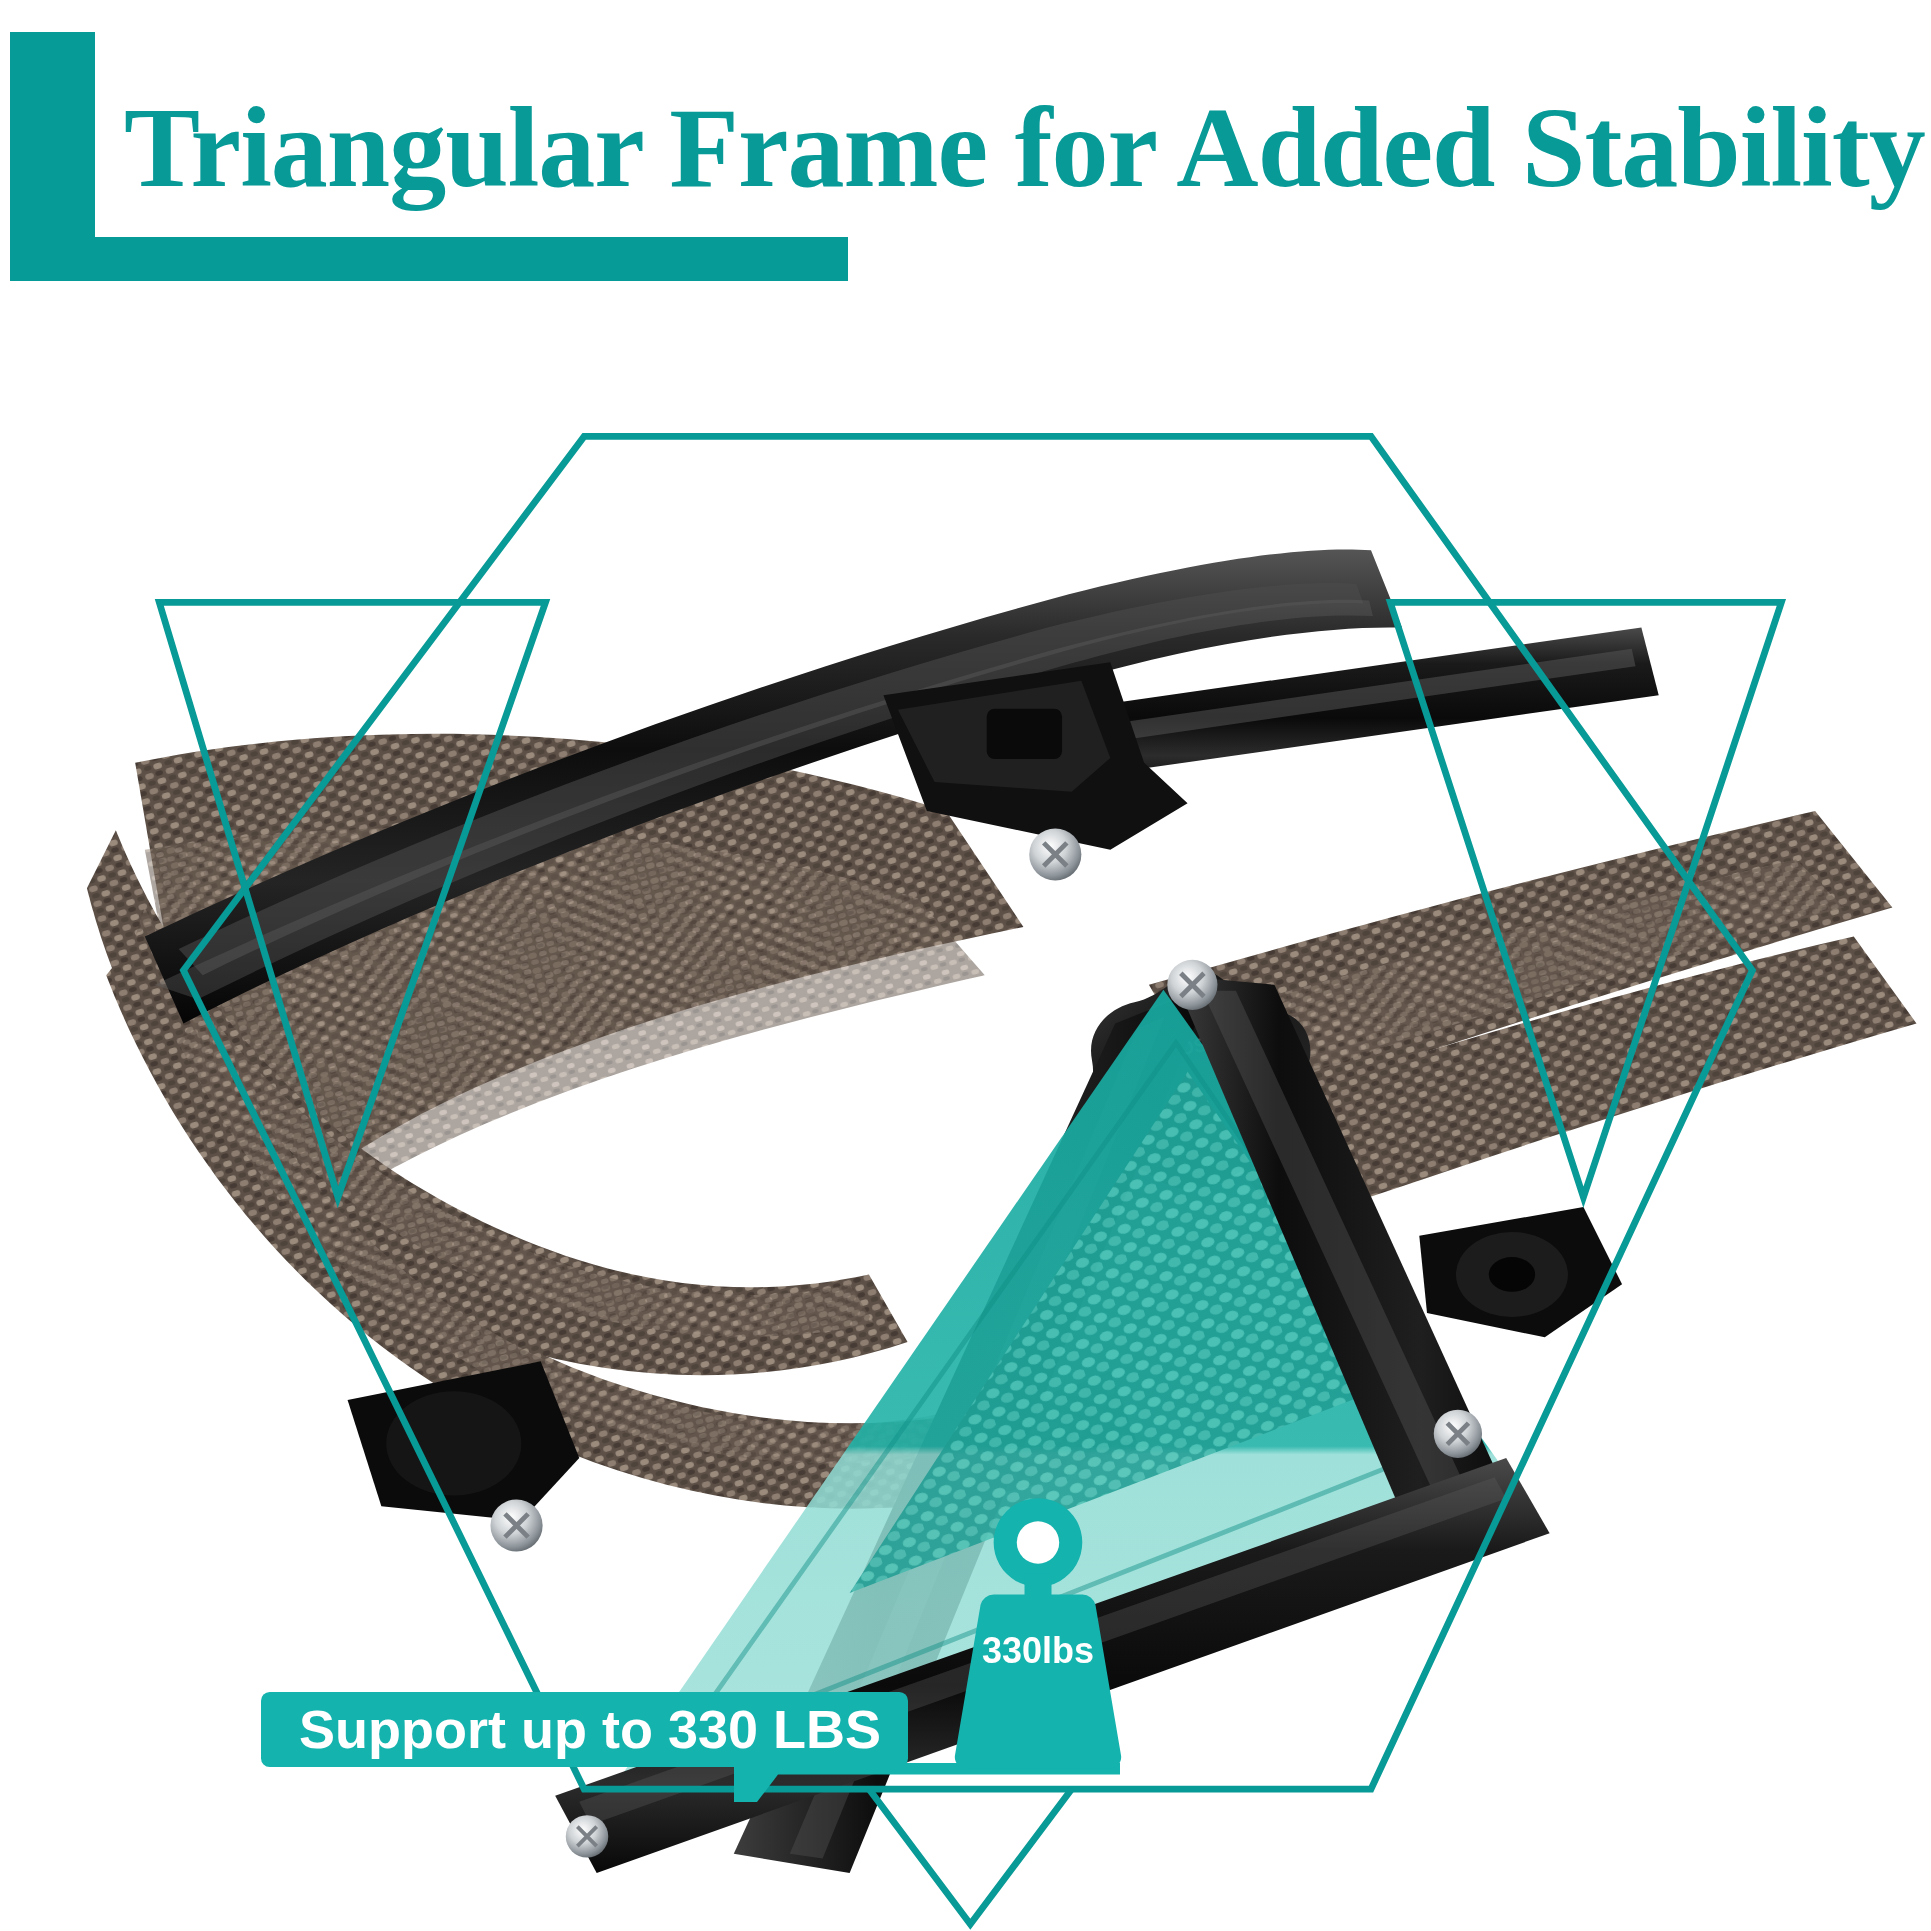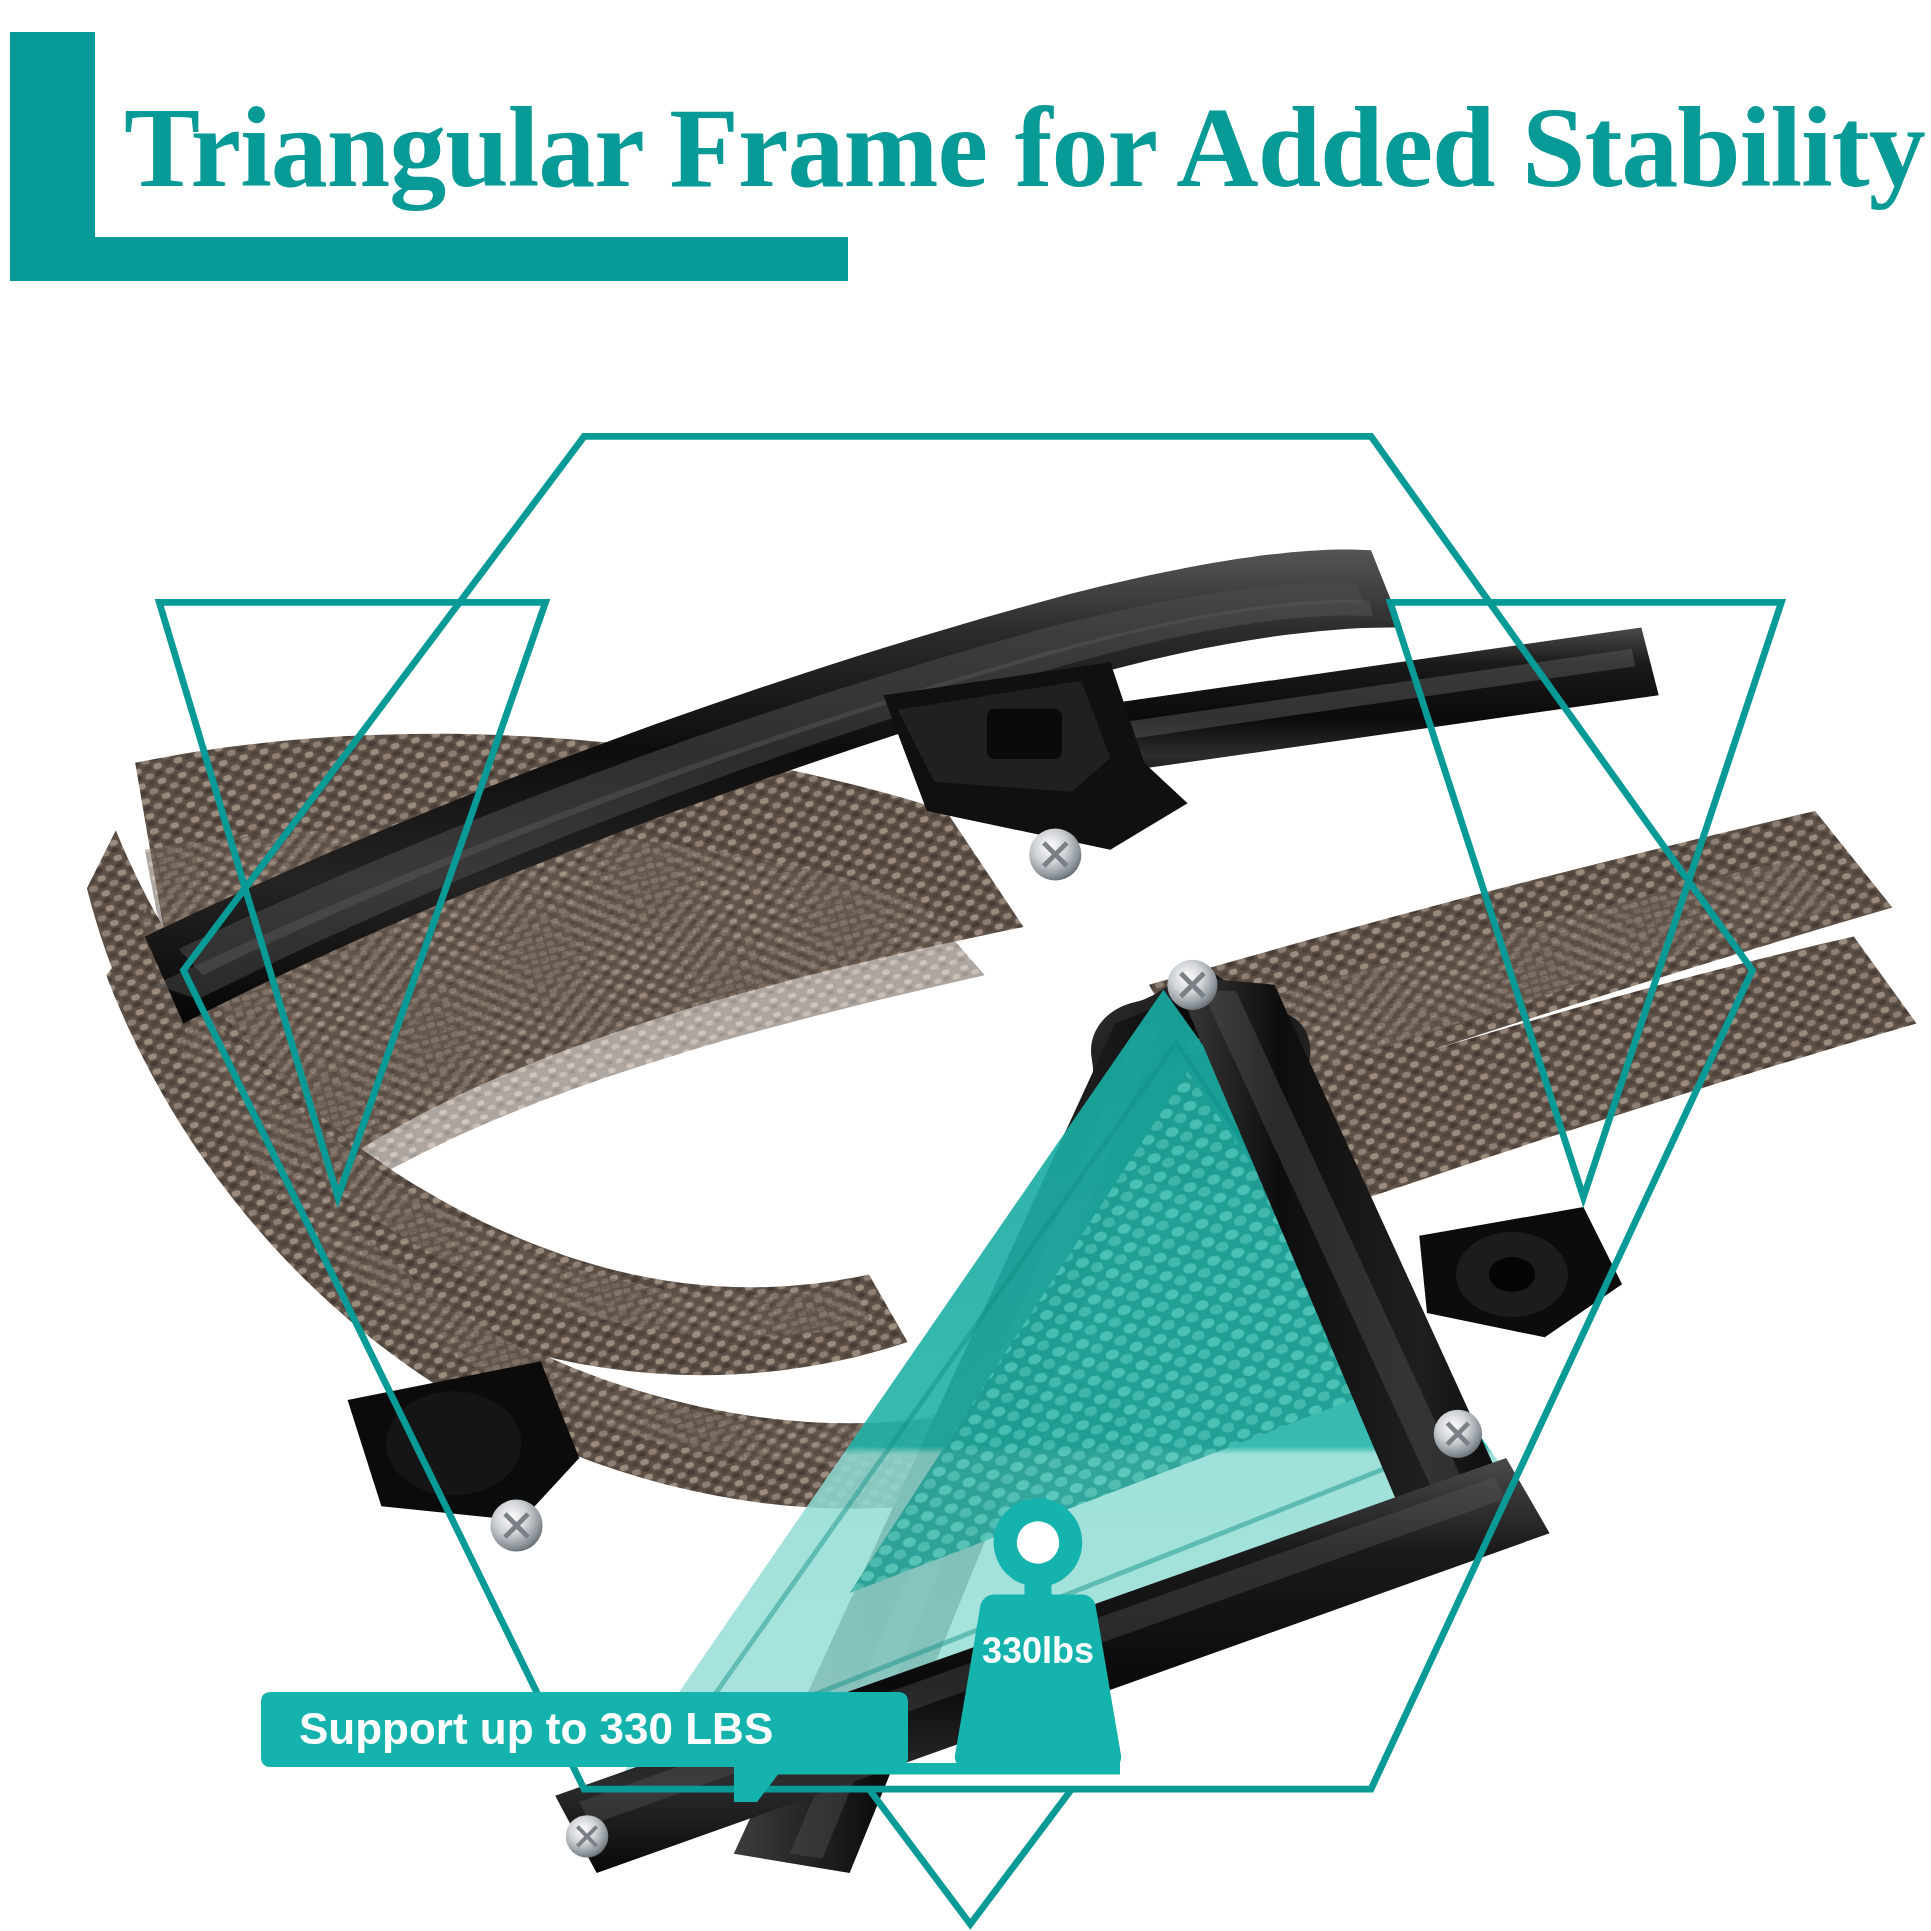--- a/index.html
+++ b/index.html
@@ -19,21 +19,21 @@
   #photo-wrap{position:absolute;left:0;top:309px;width:1931px;height:1622px;}
   #photo-svg{position:absolute;left:0;top:0;width:1931px;height:1622px;display:block;}
 
   
   #frame-svg{position:absolute;left:0;top:0;width:1931px;height:1931px;pointer-events:none;}
 
   
   .banner{position:absolute;left:261px;top:1692px;width:647px;height:75px;
           background:#15b3ae;border-radius:8.7px;}
   .banner-txt{position:absolute;left:299px;top:1696px;width:618px;height:66px;
-          line-height:66px;font-size:44px;font-weight:600;color:#ffffff;white-space:nowrap;}
+          line-height:66px;font-size:54px;font-weight:600;color:#ffffff;white-space:nowrap;}
   .banner-tail{position:absolute;left:734px;top:1763px;width:386px;height:39px;background:#15b3ae;
           clip-path:polygon(0 0,386px 0,386px 11.6px,44px 11.6px,23px 39px,0 39px);}
 
   
   #weight-badge{position:absolute;left:932px;top:1490px;width:212px;height:290px;}
   .badge-num{position:absolute;left:932px;top:1617px;width:212px;height:68px;
              text-align:center;line-height:68px;font-size:36px;font-weight:600;color:#fff;
              white-space:nowrap;}
 </style>
 </head>

